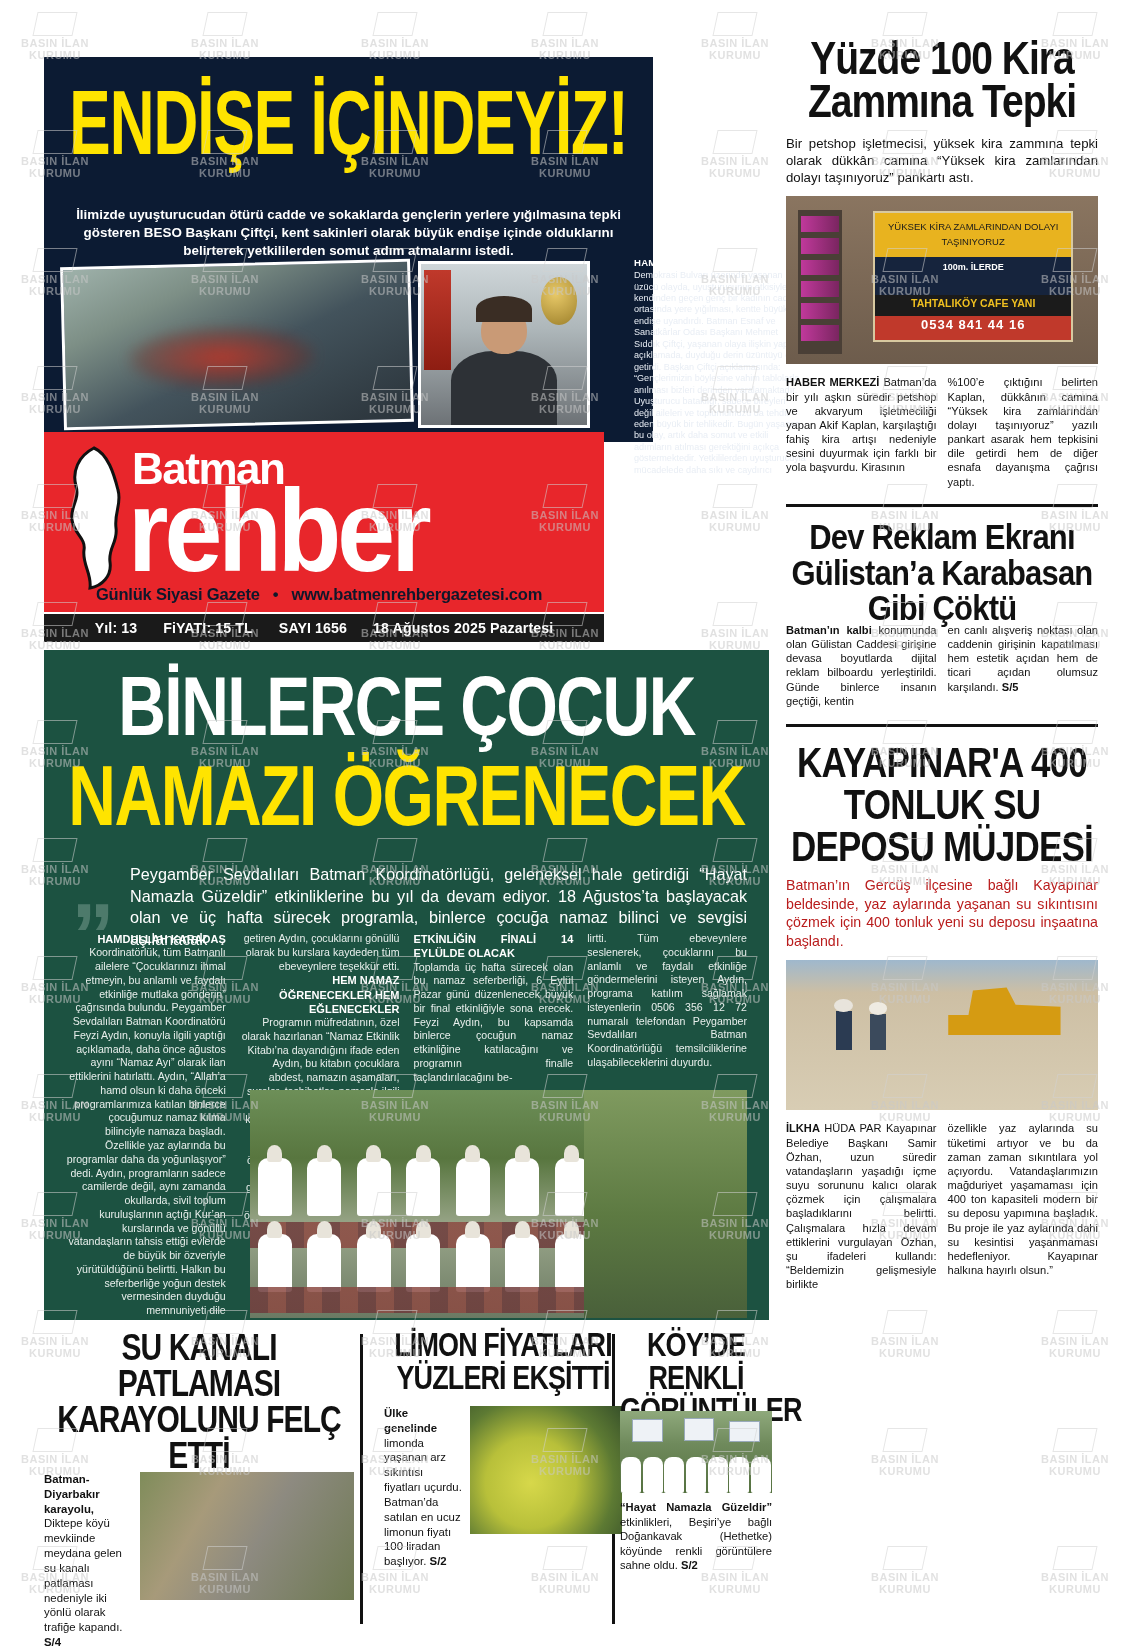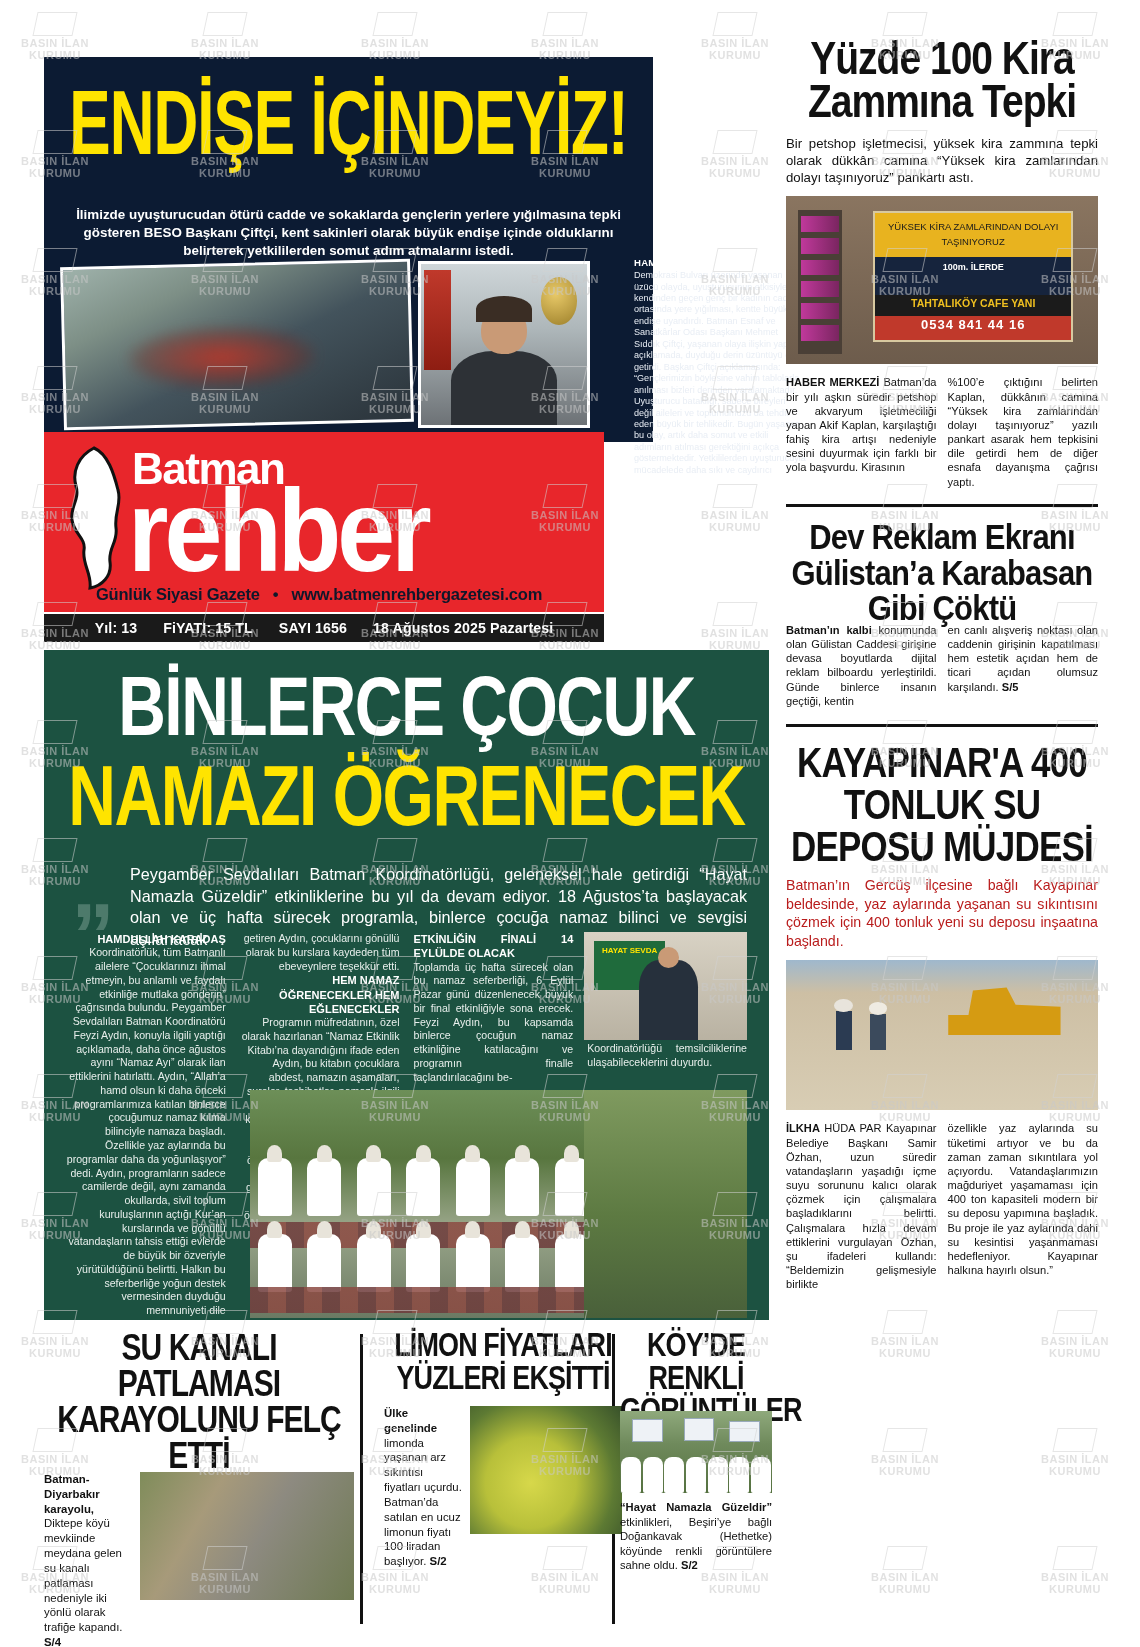--- a/index.html
+++ b/index.html
@@ -353,26 +353,20 @@
       </div>
       <div class="gc c3">
         <span class="hd">ETKİNLİĞİN FİNALİ 14 EYLÜLDE OLACAK</span>
         <span>Toplamda üç hafta sürecek olan bu namaz seferberliği, 6 Eylül Pazar günü düzenlenecek büyük bir final etkinliğiyle sona erecek. Feyzi Aydın, bu kapsamda binlerce çocuğun namaz etkinliğine katılacağını ve programın finalle taçlandırılacağını be-</span>
       </div>
       <div class="gc c4">
         <span>lirtti. Tüm ebeveynlere seslenerek, çocuklarını bu anlamlı ve faydalı etkinliğe göndermelerini isteyen Aydın, programa katılım sağlamak isteyenlerin 0506 356 12 72 numaralı telefondan Peygamber Sevdalıları Batman Koordinatörlüğü temsilciliklerine ulaşabileceklerini duyurdu.</span>
       </div>
     </div>
 
-    <div class="g-photo-small">
-      <div class="sign">
-        <b>HAYAT SEVDA</b>
-      </div>
-      <div class="man"></div>
-    </div>
 
     <div class="g-photo-big">
       <div class="row" style="top:30%">
         <div class="kid"></div>
           <div class="kid"></div>
           <div class="kid"></div>
           <div class="kid"></div>
         <div class="kid"></div>
           <div class="kid"></div>
           <div class="kid"></div>

